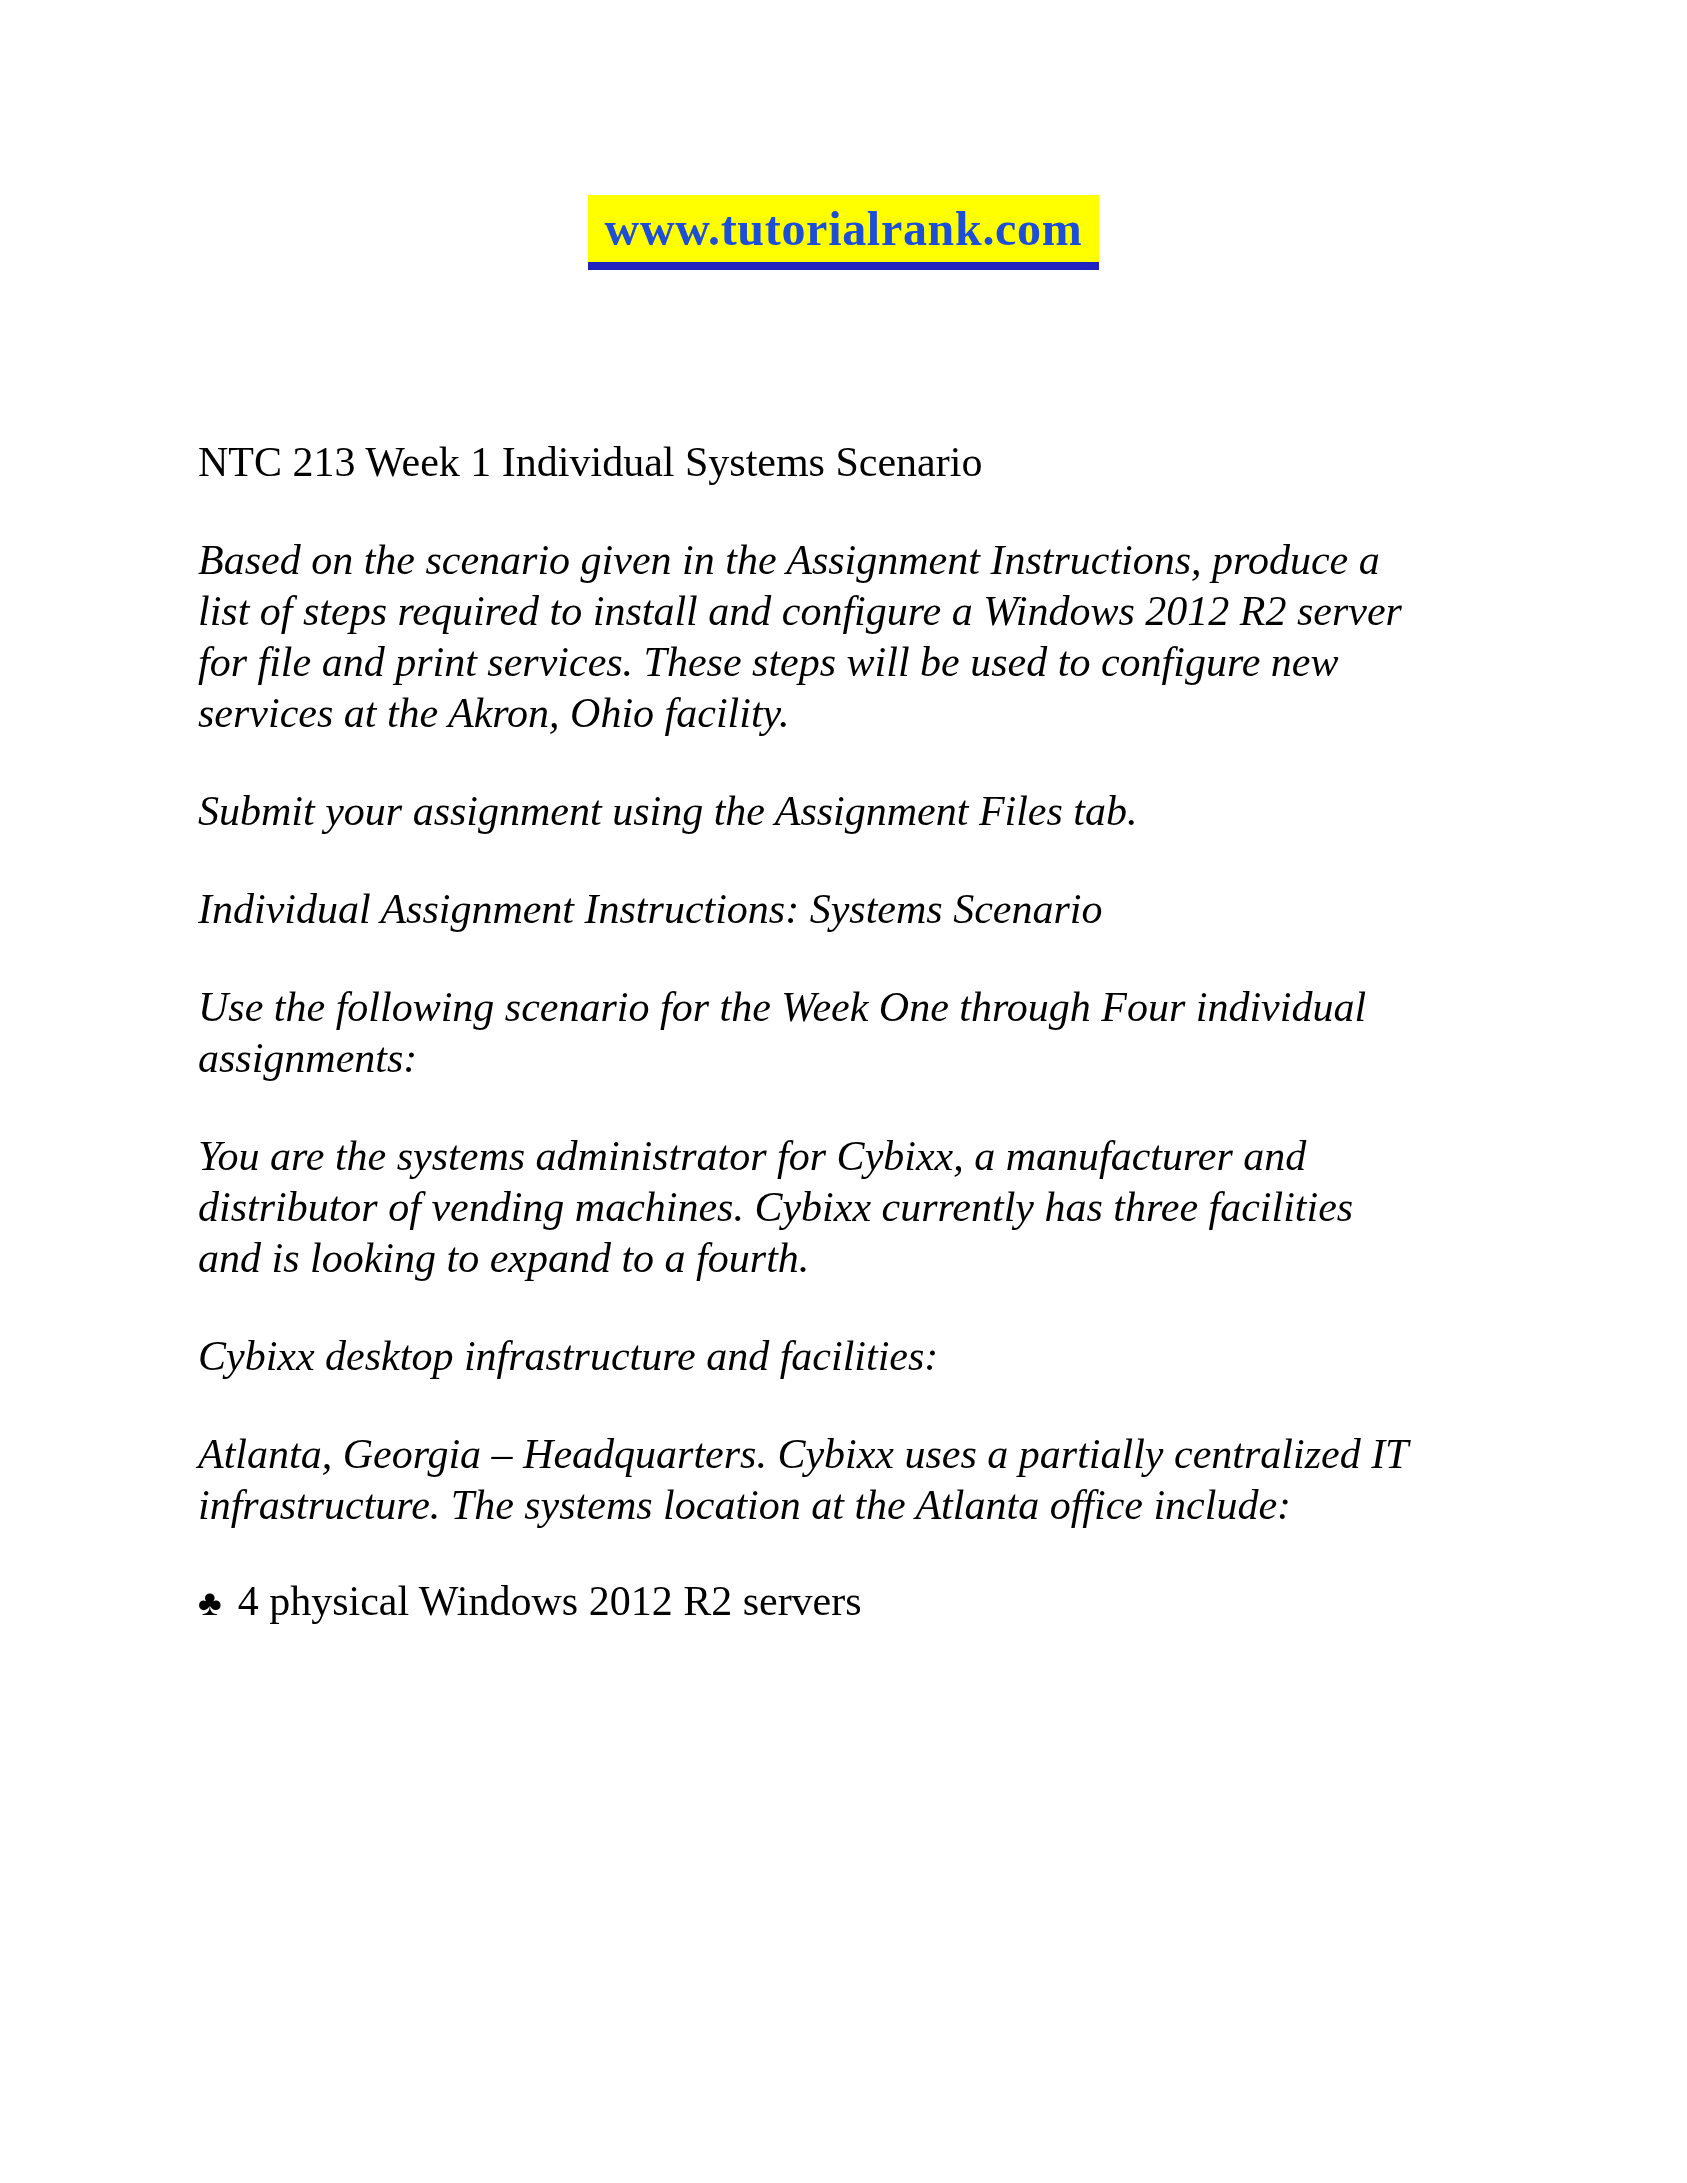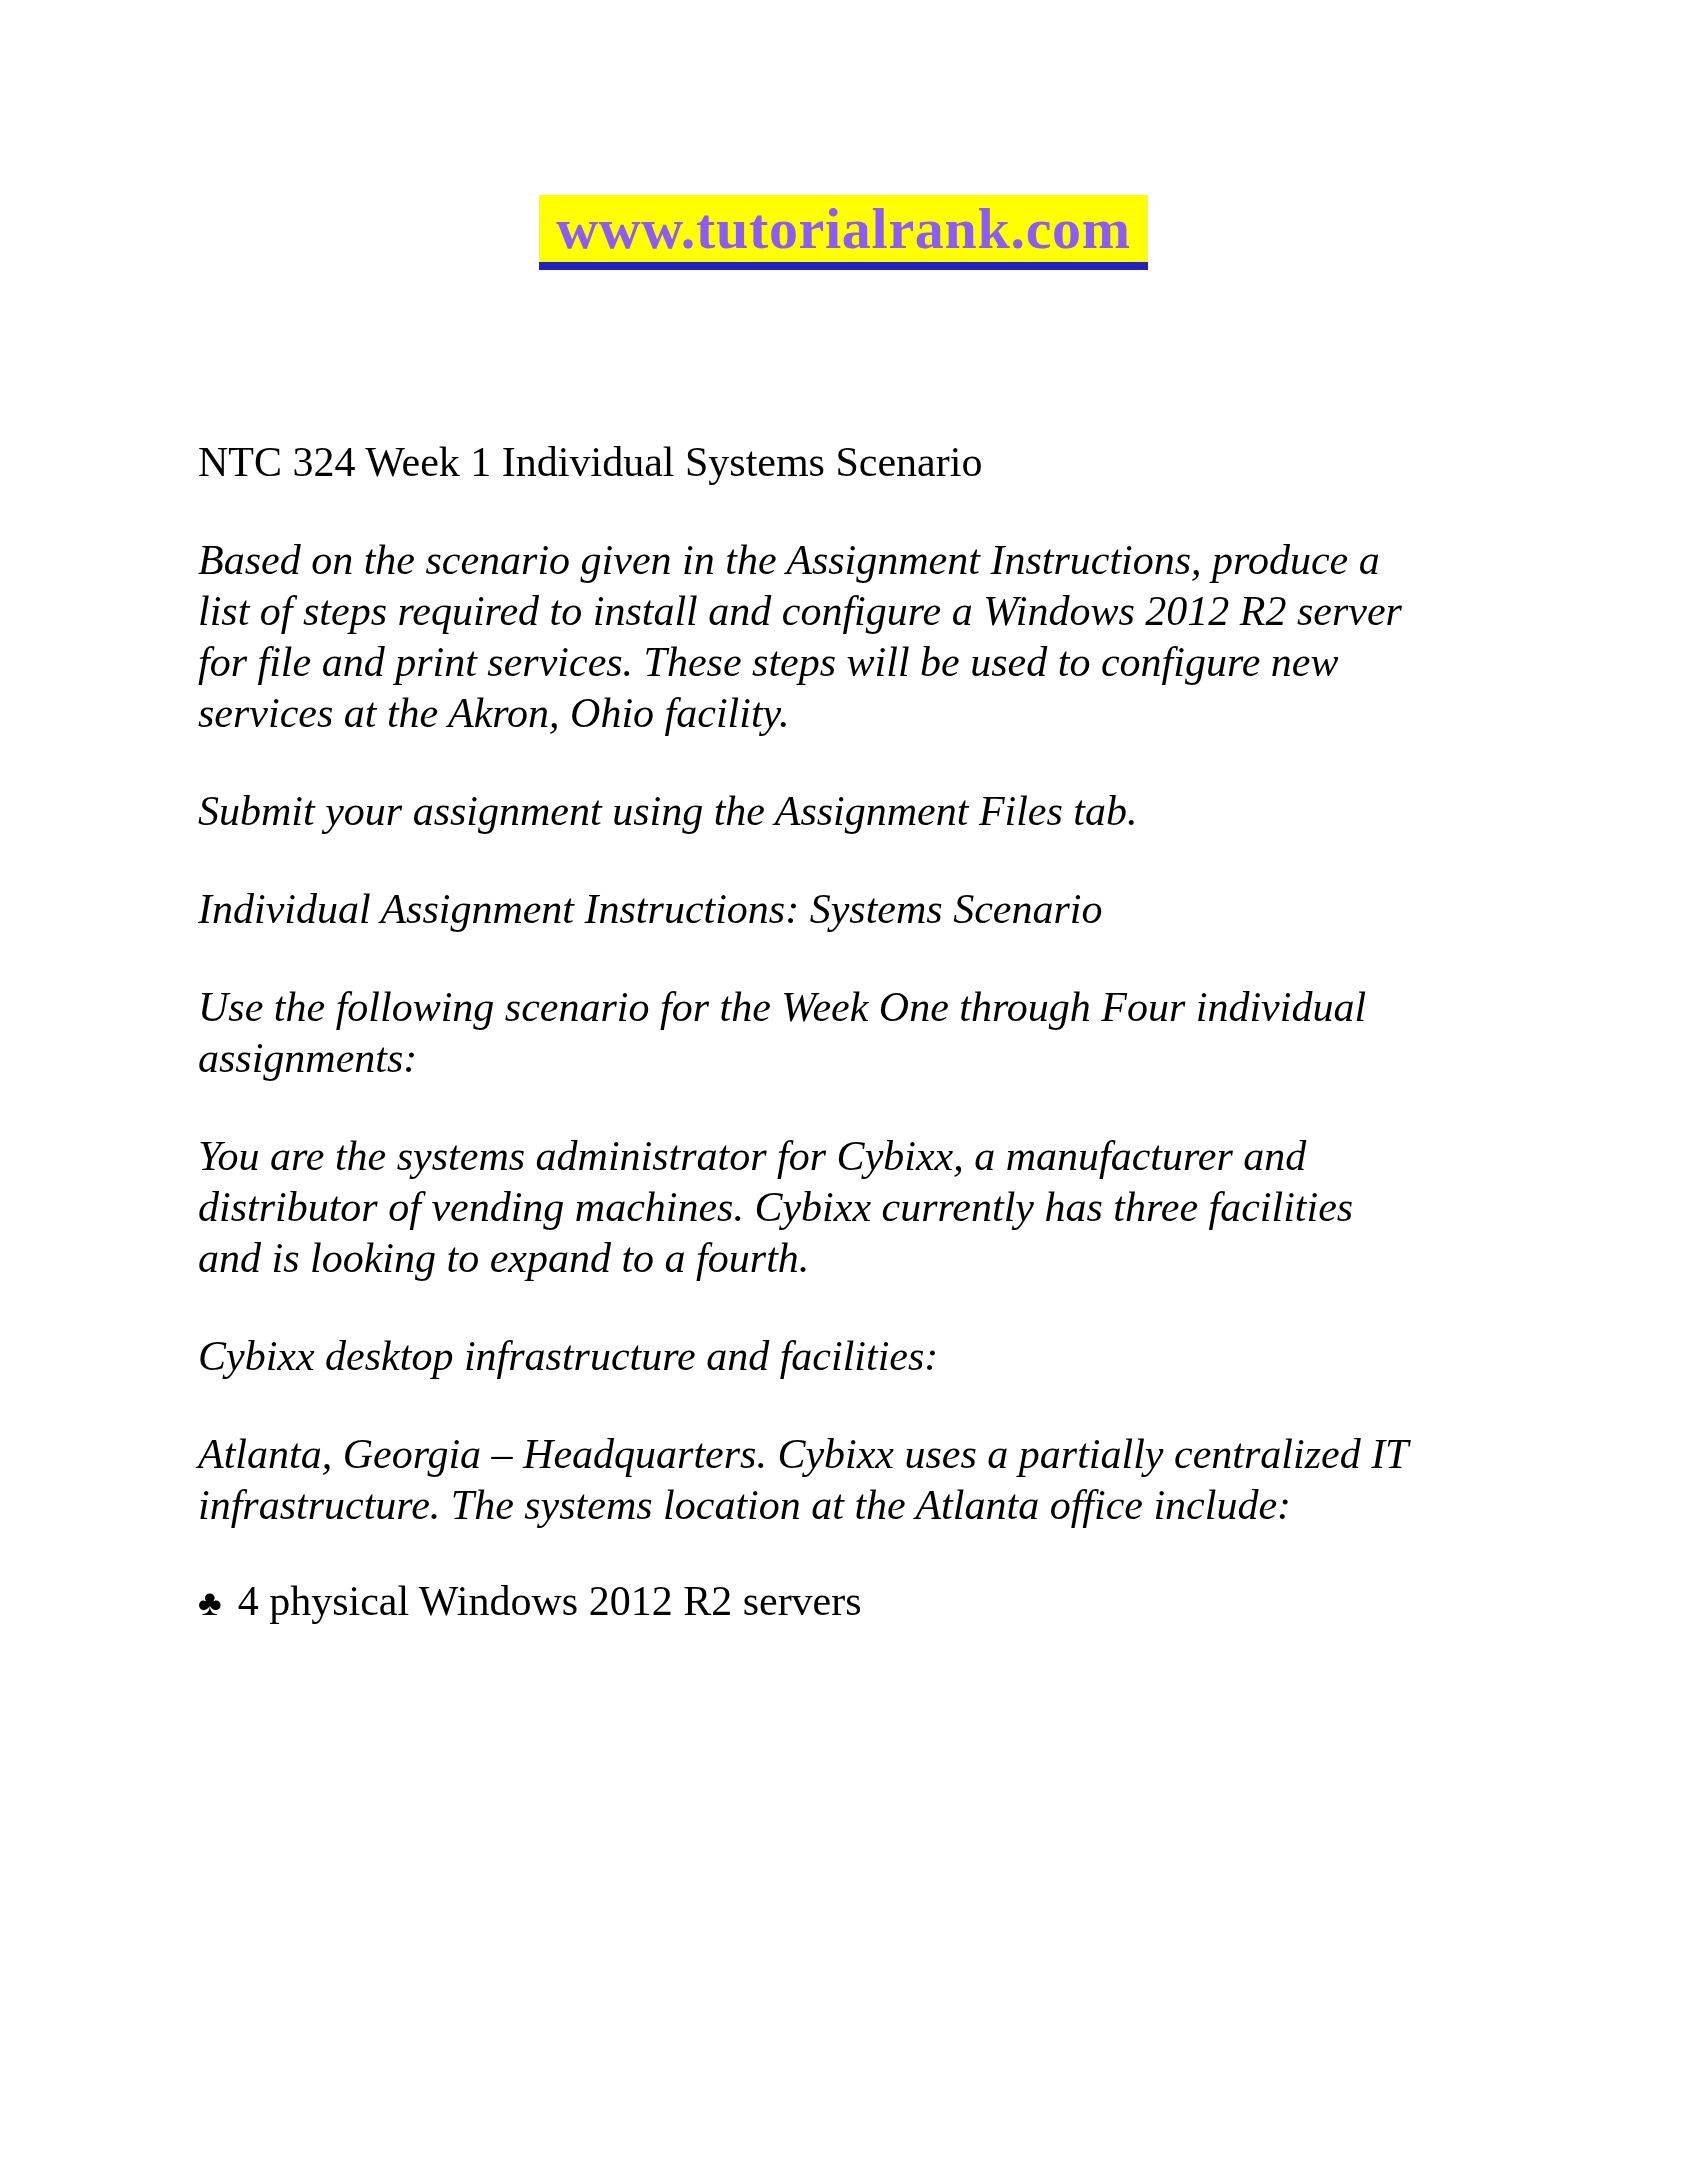--- a/index.html
+++ b/index.html
@@ -13,24 +13,24 @@
     overflow: hidden;
     font-family: "Liberation Serif", "DejaVu Serif", serif;
     color: #000000;
   }
   .title-row {
     margin-top: 195px;
     text-align: center;
   }
   .site-link {
     display: inline-block;
-    font-size: 58px;
+    font-size: 48px;
     font-weight: 700;
     line-height: 58px;
-    color: #8b5cf6;
+    color: #1d4ed8;
     background: #ffff00;
     padding: 5.3px 17px 4px 17px;
     border-bottom: 8px solid #2222bf;
     text-decoration: none;
     letter-spacing: 0.7px;
     cursor: pointer;
   }
   .content {
     margin: 167px 0 0 198px;
     width: 1417px;
@@ -65,21 +65,21 @@
 </style>
 </head>
 <body>
 
 <div class="title-row">
   <a class="site-link">www.tutorialrank.com</a>
 </div>
 
 <div class="content">
 
-  <h1 class="doc-heading">NTC 324 Week 1 Individual Systems Scenario</h1>
+  <h1 class="doc-heading">NTC 213 Week 1 Individual Systems Scenario</h1>
 
   <p class="para">Based on the scenario given in the Assignment Instructions, produce a
 list of steps required to install and configure a Windows 2012 R2 server
 for file and print services. These steps will be used to configure new
 services at the Akron, Ohio facility.</p>
 
   <p class="para">Submit your assignment using the Assignment Files tab.</p>
 
   <p class="para">Individual Assignment Instructions: Systems Scenario</p>
 

